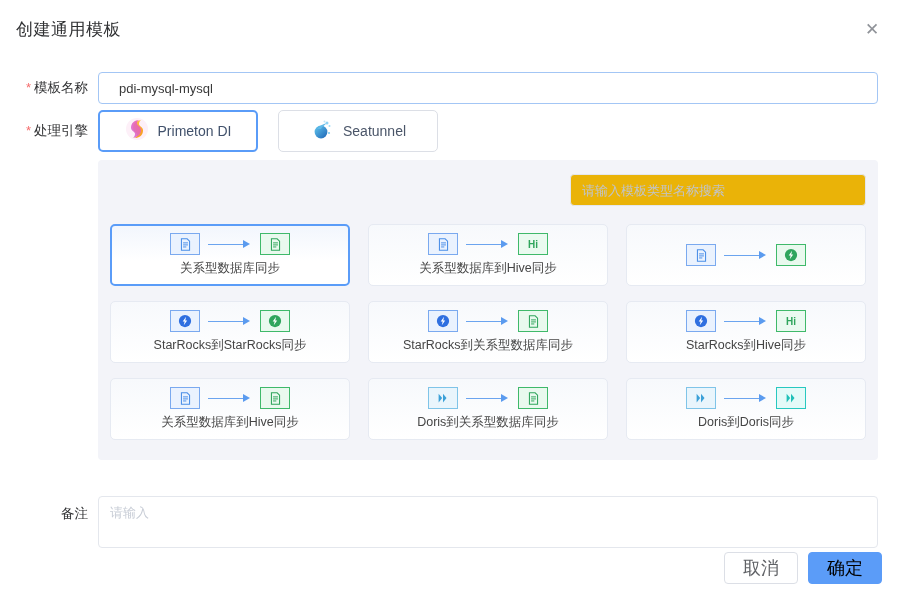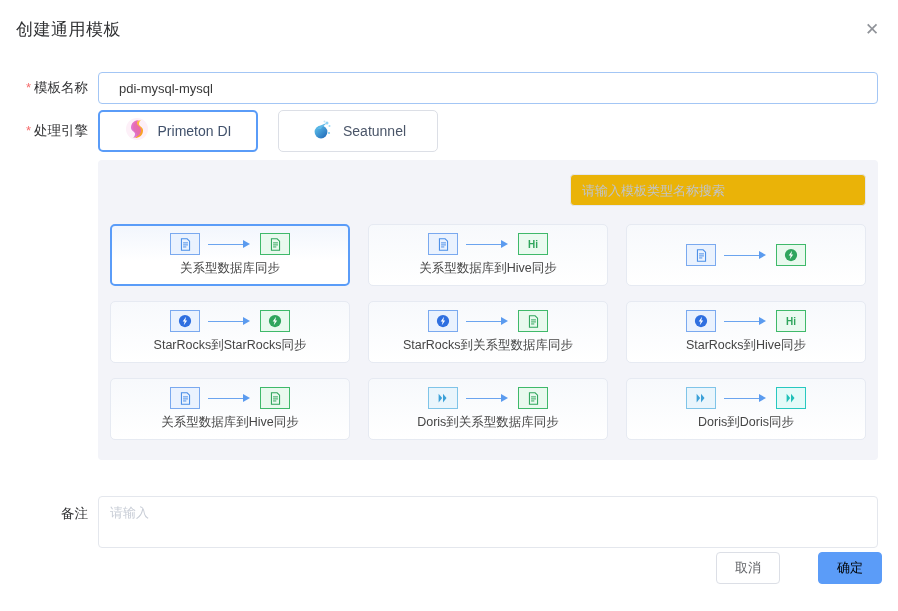--- a/index.html
+++ b/index.html
@@ -148,24 +148,23 @@
     border: 1px solid #e4e7ed; border-radius: 4px; background: #fff;
     padding: 7px 11px; font-size: 13px; color: #606266; resize: none;
     outline: none; font-family: "Liberation Sans", sans-serif; margin-top: 22px;
   }
   .remark-box::placeholder { color: #c8cdd6; }
 
   
   .footer { position: absolute; right: 16px; top: 552px; display: flex; gap: 10px; }
   .btn {
     height: 32px; min-width: 60px; padding: 0 18px; border-radius: 4px;
-    font-size: 13px; cursor: pointer; border: 1px solid #dcdfe6;
+    font-size: 18px; cursor: pointer; border: 1px solid #dcdfe6;
     background: #fff; color: #606266;
     font-family: "Liberation Sans", sans-serif;
-    margin-left: 28px;
   }
   .btn.primary { background: #5b9cf8; border-color: #5b9cf8; color: #000000; }
 </style>
 </head>
 <body>
 
 <div class="dialog">
 
   <div class="dlg-title">创建通用模板</div>
   <button class="close-btn">✕</button>

